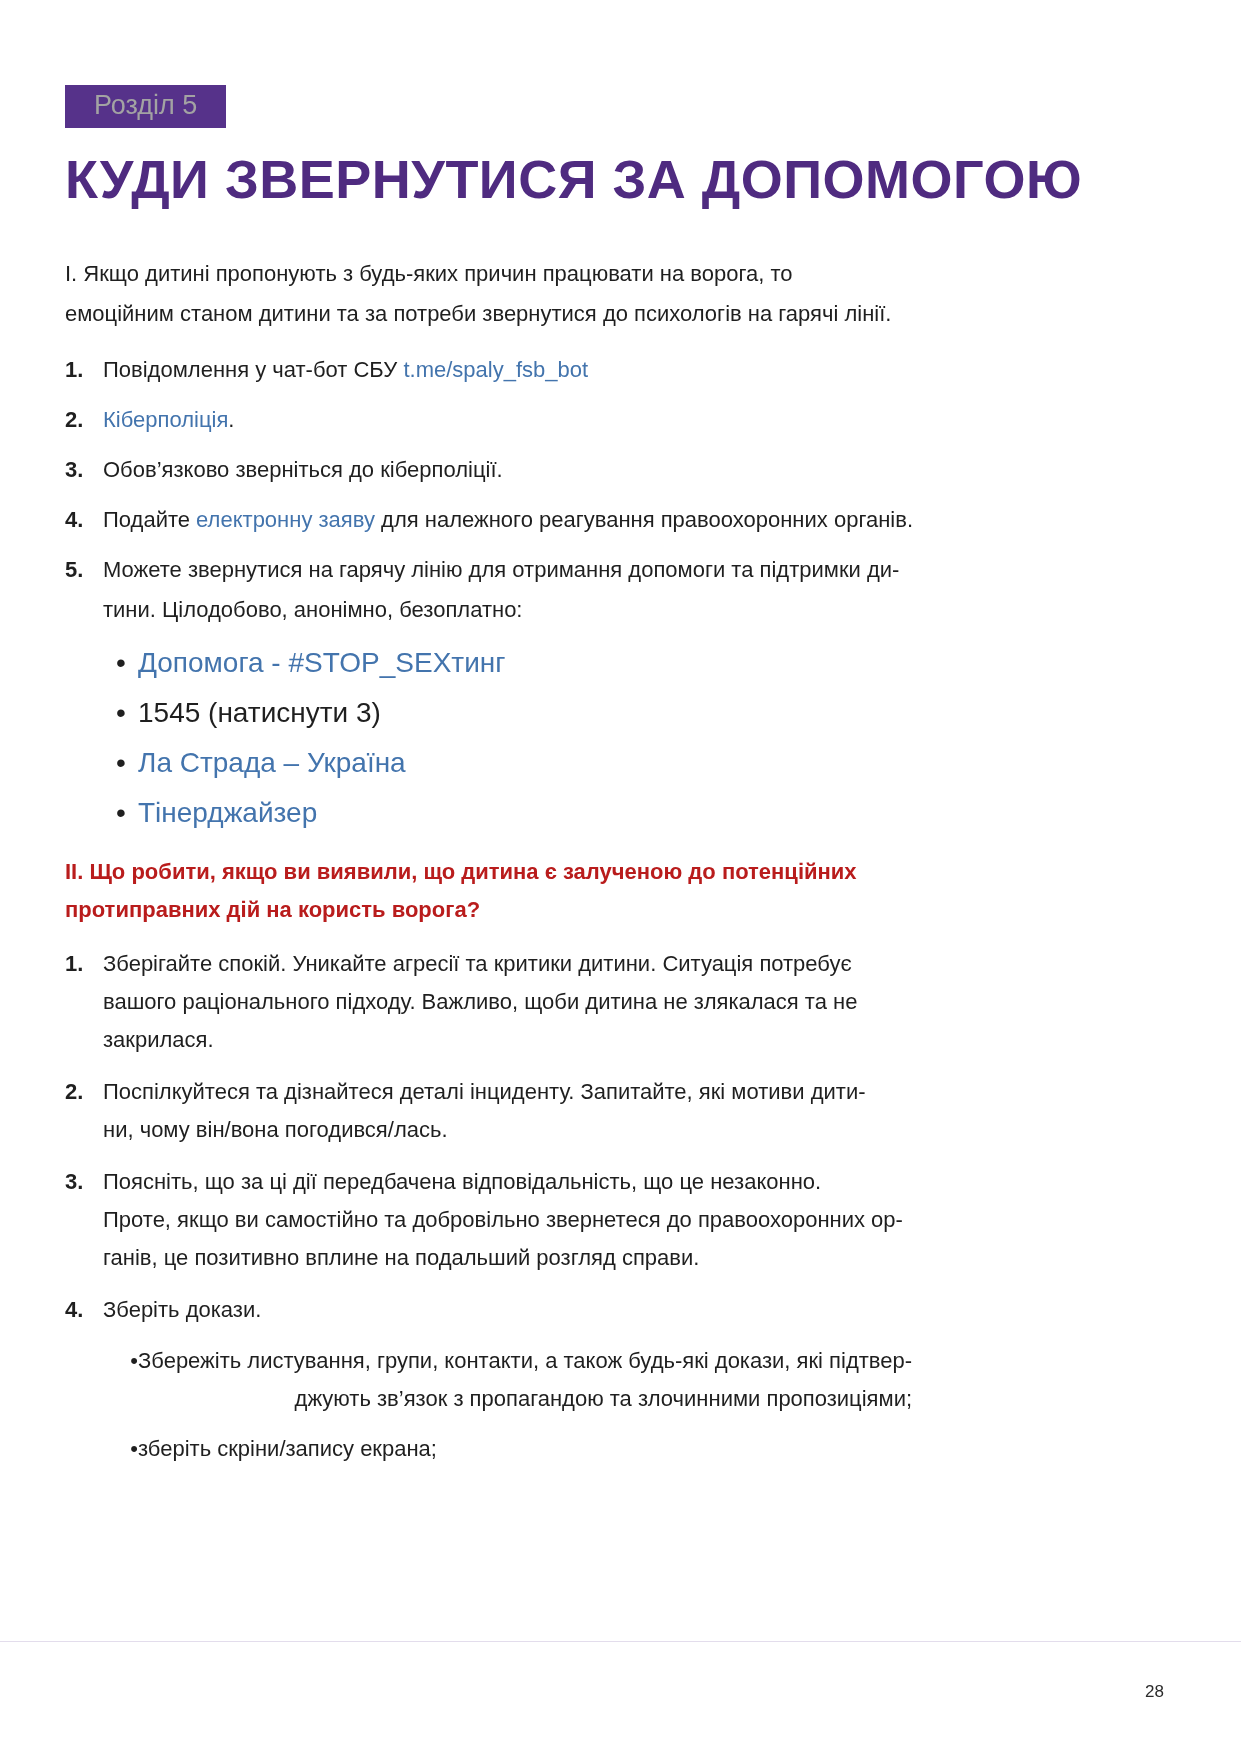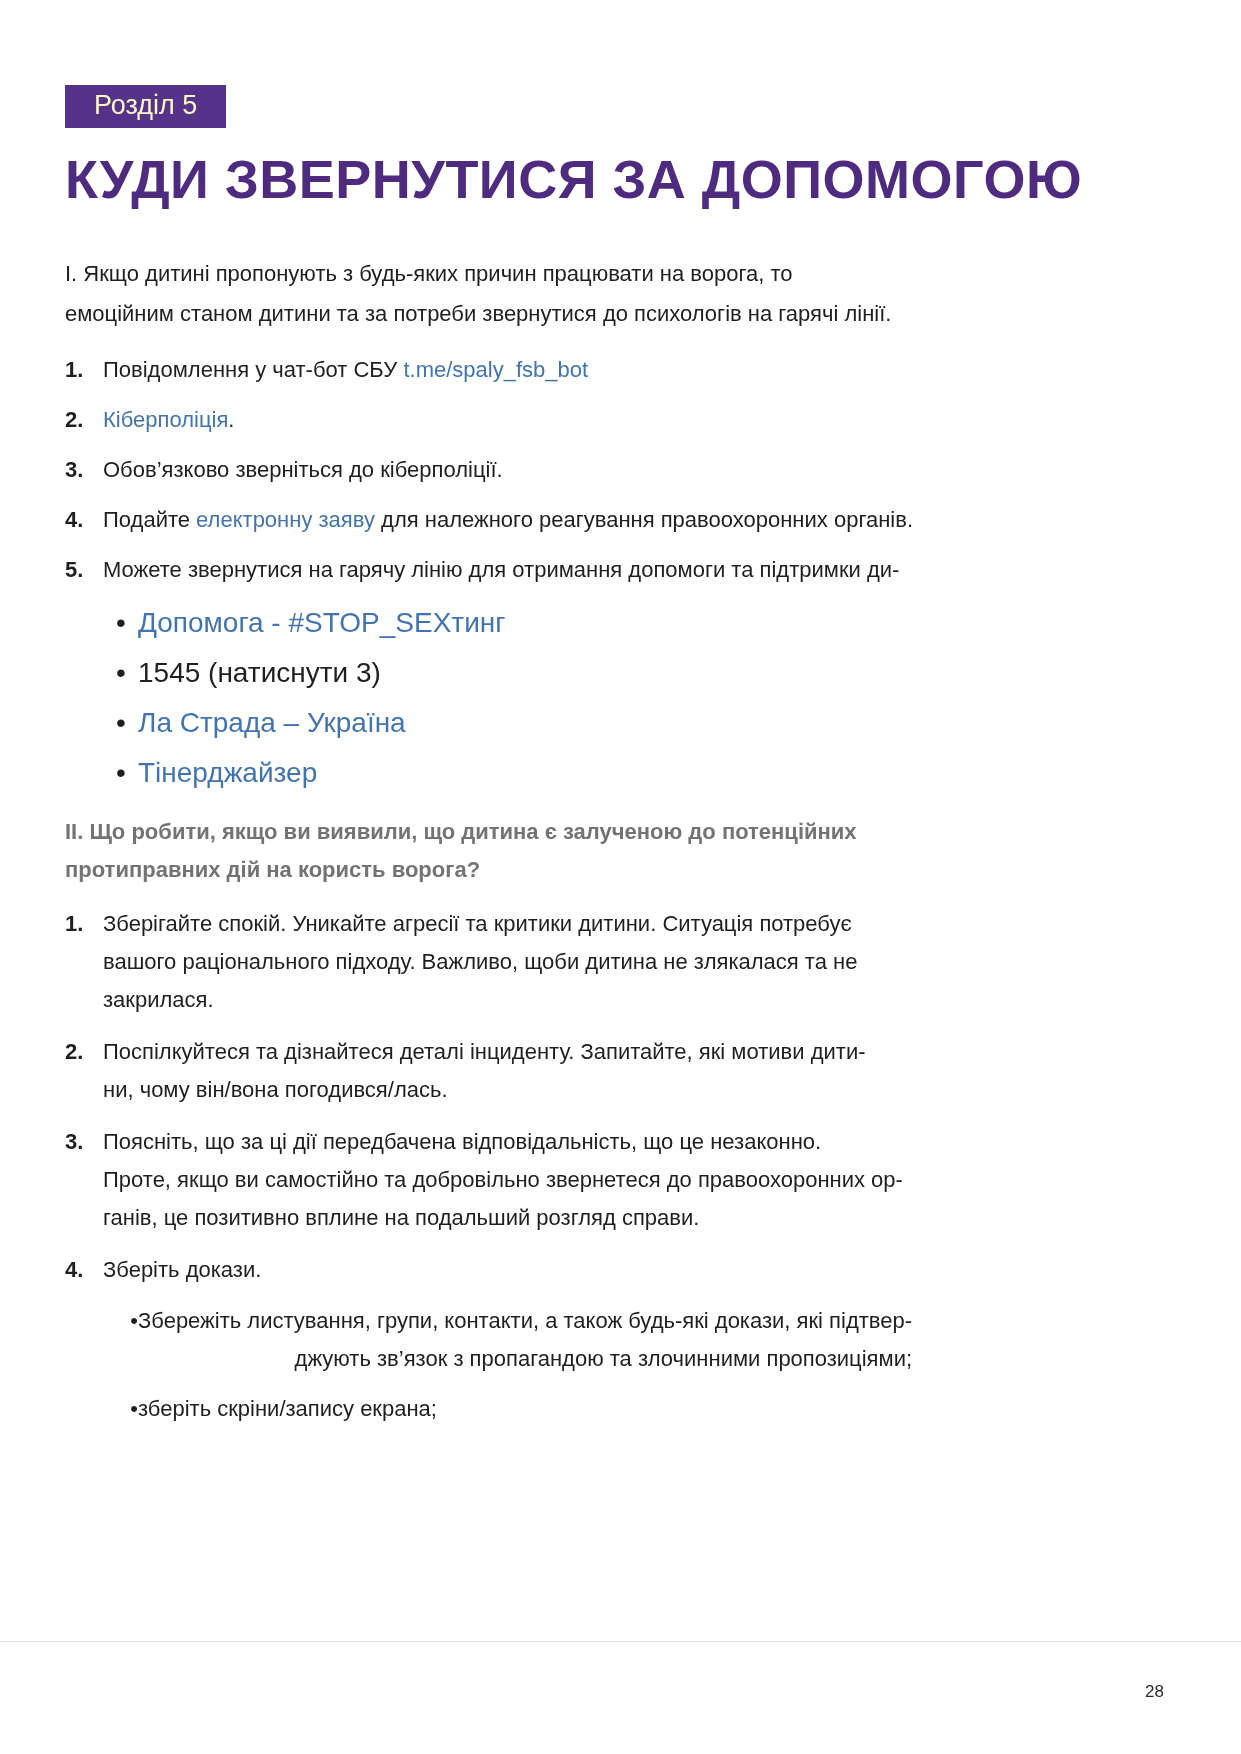--- a/index.html
+++ b/index.html
@@ -3,41 +3,41 @@
 <meta charset="utf-8">
 <style>
   html,body{margin:0;padding:0;background:#ffffff;}
   body{
     width:1241px;height:1754px;position:relative;
     font-family:"Liberation Sans","DejaVu Sans",sans-serif;
     color:#1f1f1f;overflow:hidden;
   }
   .content{padding:85px 65px 0 65px;}
   .badge{
-    display:inline-block;background:#56328a;color:#fef9c3;
+    display:inline-block;background:#56328a;color:#a3a3a3;
     font-size:27px;line-height:31px;padding:5px 29px 7px 29px;
   }
   .title{
     margin:24px 0 0 0;font-size:54px;line-height:54px;font-weight:700;
     color:#4f2b80;letter-spacing:0.5px;white-space:nowrap;
   }
   .para{margin-top:48px;font-size:22px;line-height:40px;}
   .line{white-space:nowrap;}
   .b{font-weight:400;}
   
   .olist1{margin-top:16px;}
   .olist1 .item{display:flex;font-size:22px;line-height:40px;margin-bottom:10px;}
   .num{width:38px;flex-shrink:0;font-weight:700;}
   .ibody{flex:1;min-width:0;}
   a.lnk{color:#4374ad;text-underline-offset:5px;text-decoration-thickness:1.5px;cursor:pointer;}
   .bullets1{margin:13px 0 0 13px;}
   .bullets1 .brow{display:flex;font-size:28px;line-height:40px;margin-bottom:10px;}
   .brow::before{content:"•";width:22px;flex-shrink:0;color:#1f1f1f;}
   
-  .h2{margin:0;font-size:22px;font-weight:700;line-height:38px;color:#737373;}
+  .h2{margin:0;font-size:22px;font-weight:700;line-height:38px;color:#b91c1c;}
   .olist2{margin-top:16px;}
   .olist2 .item{display:flex;font-size:22px;line-height:38px;margin-bottom:14px;}
   .bullets2{margin:13px 0 0 13px;}
   .bullets2 .brow{display:flex;font-size:22px;line-height:38px;margin-bottom:12px;text-align:right;}
   .footer-line{position:absolute;left:0;right:0;top:1641px;height:1px;background:#e3ddec;}
   .page-num{position:absolute;top:1682px;right:77px;font-size:17px;line-height:20px;color:#2b2b2b;}
 </style>
 </head>
 <body>
 
@@ -72,20 +72,21 @@
 
       <div class="item">
         <span class="num">4.</span>
         <div class="ibody"><span class="line"><span>Подайте </span><a class="lnk">електронну заяву</a><span> для належного реагування правоохоронних органів.</span></span></div>
       </div>
 
       <div class="item">
         <span class="num">5.</span>
         <div class="ibody">
           <div class="line">Можете звернутися на гарячу лінію для отримання допомоги та підтримки ди-</div>
+          <div class="line">тини. Цілодобово, анонімно, безоплатно:</div>
 
           <div class="bullets1">
             <div class="brow">
                 <span class="line"><a class="lnk">Допомога - #STOP_SEXтинг</a></span>
               </div>
             <div class="brow">
                 <span class="line">1545 (натиснути 3)</span>
               </div>
             <div class="brow">
                 <span class="line"><a class="lnk">Ла Страда – Україна</a></span>

